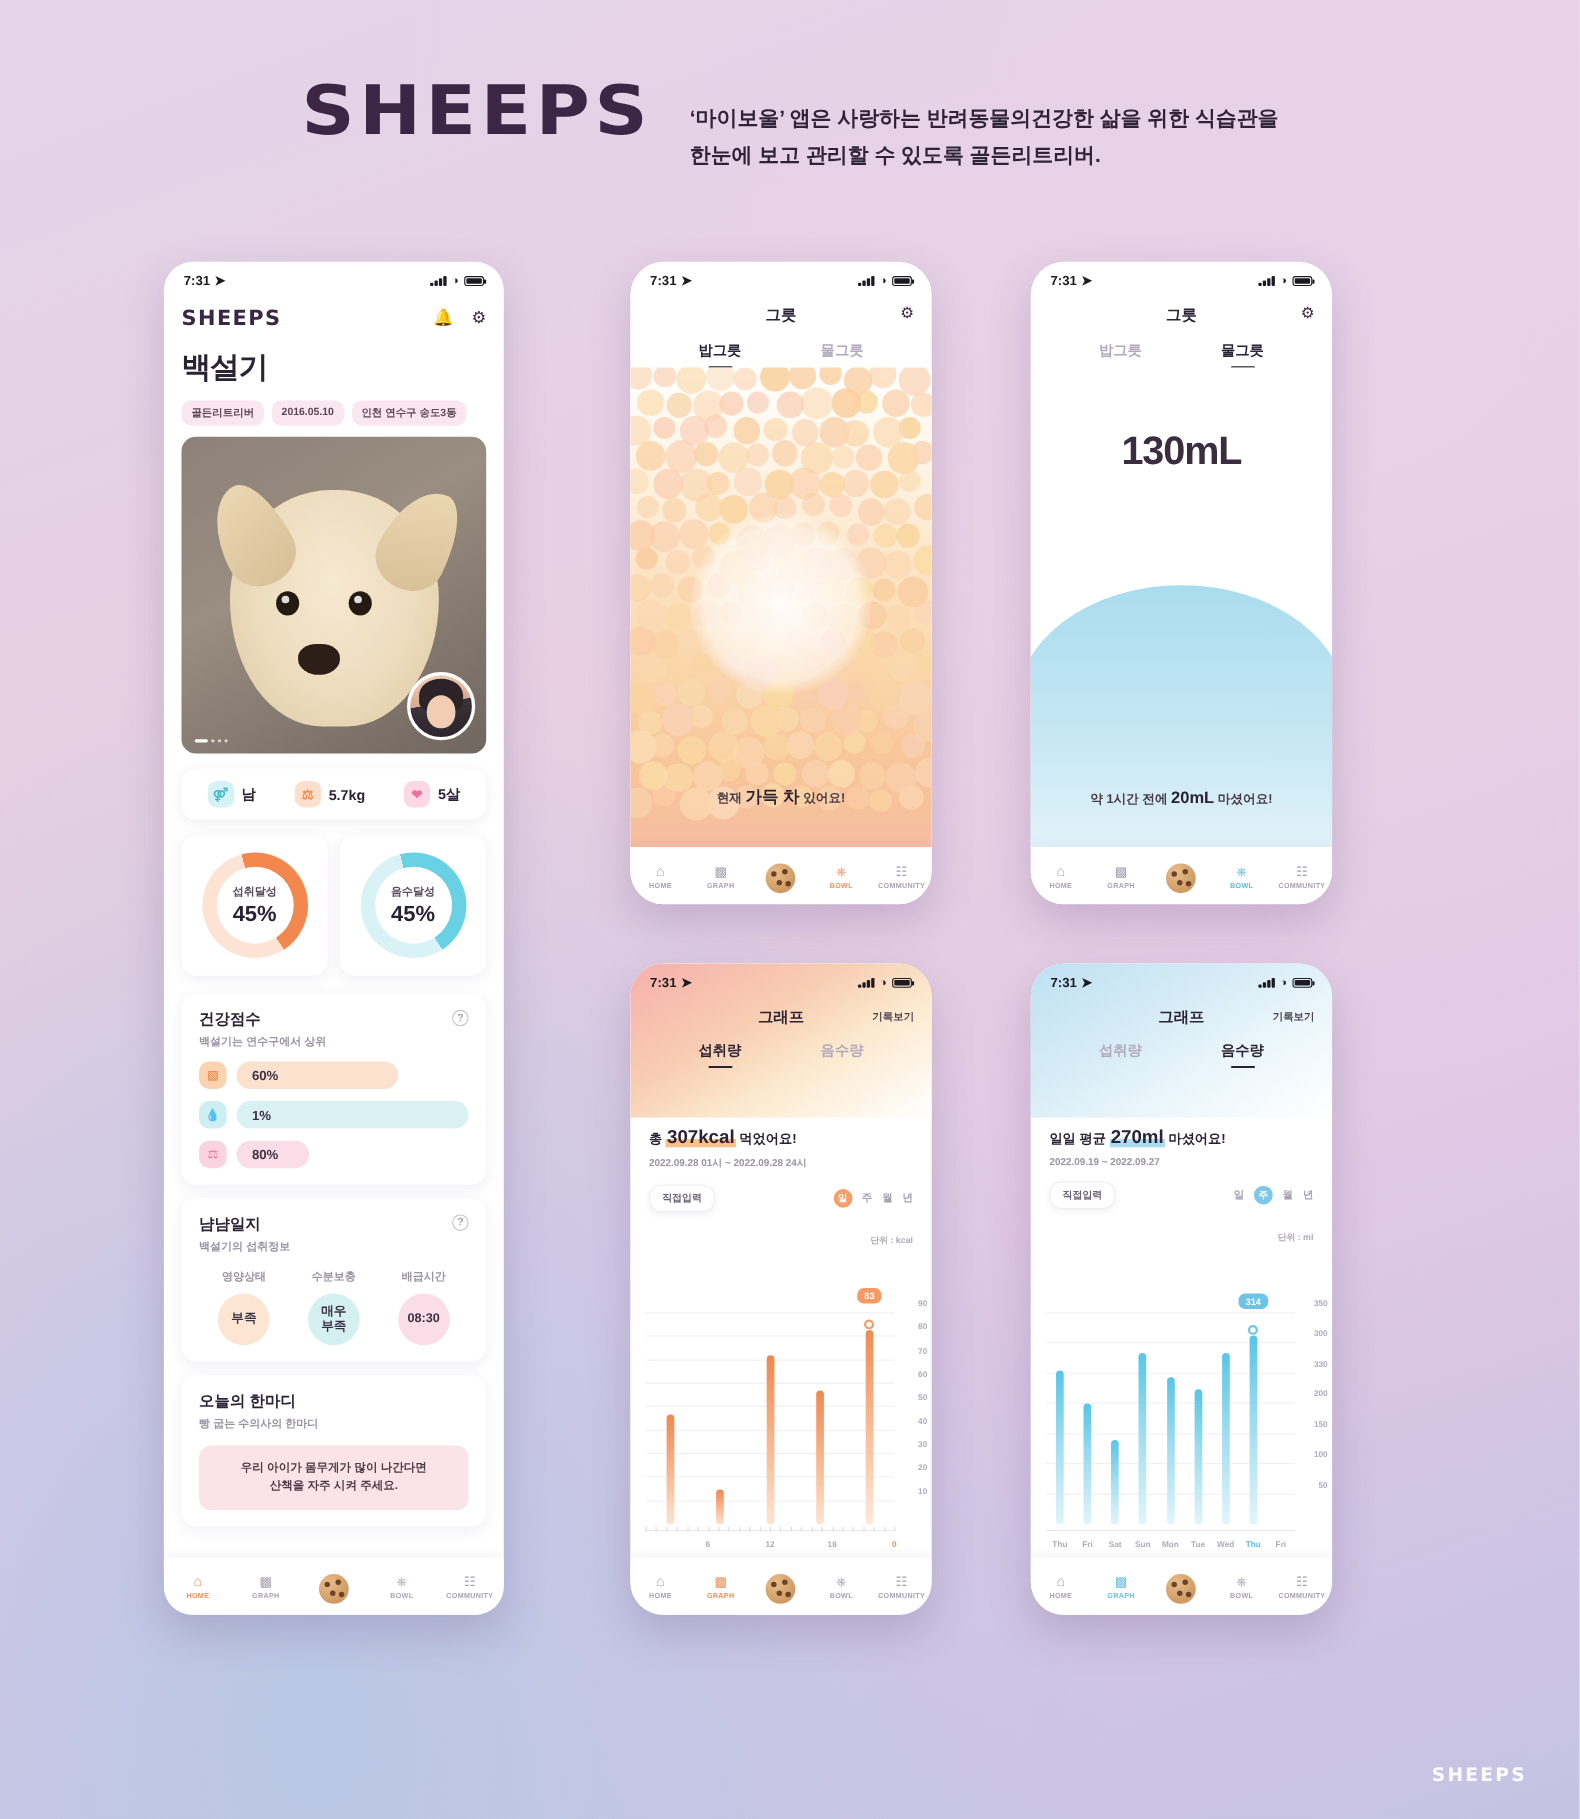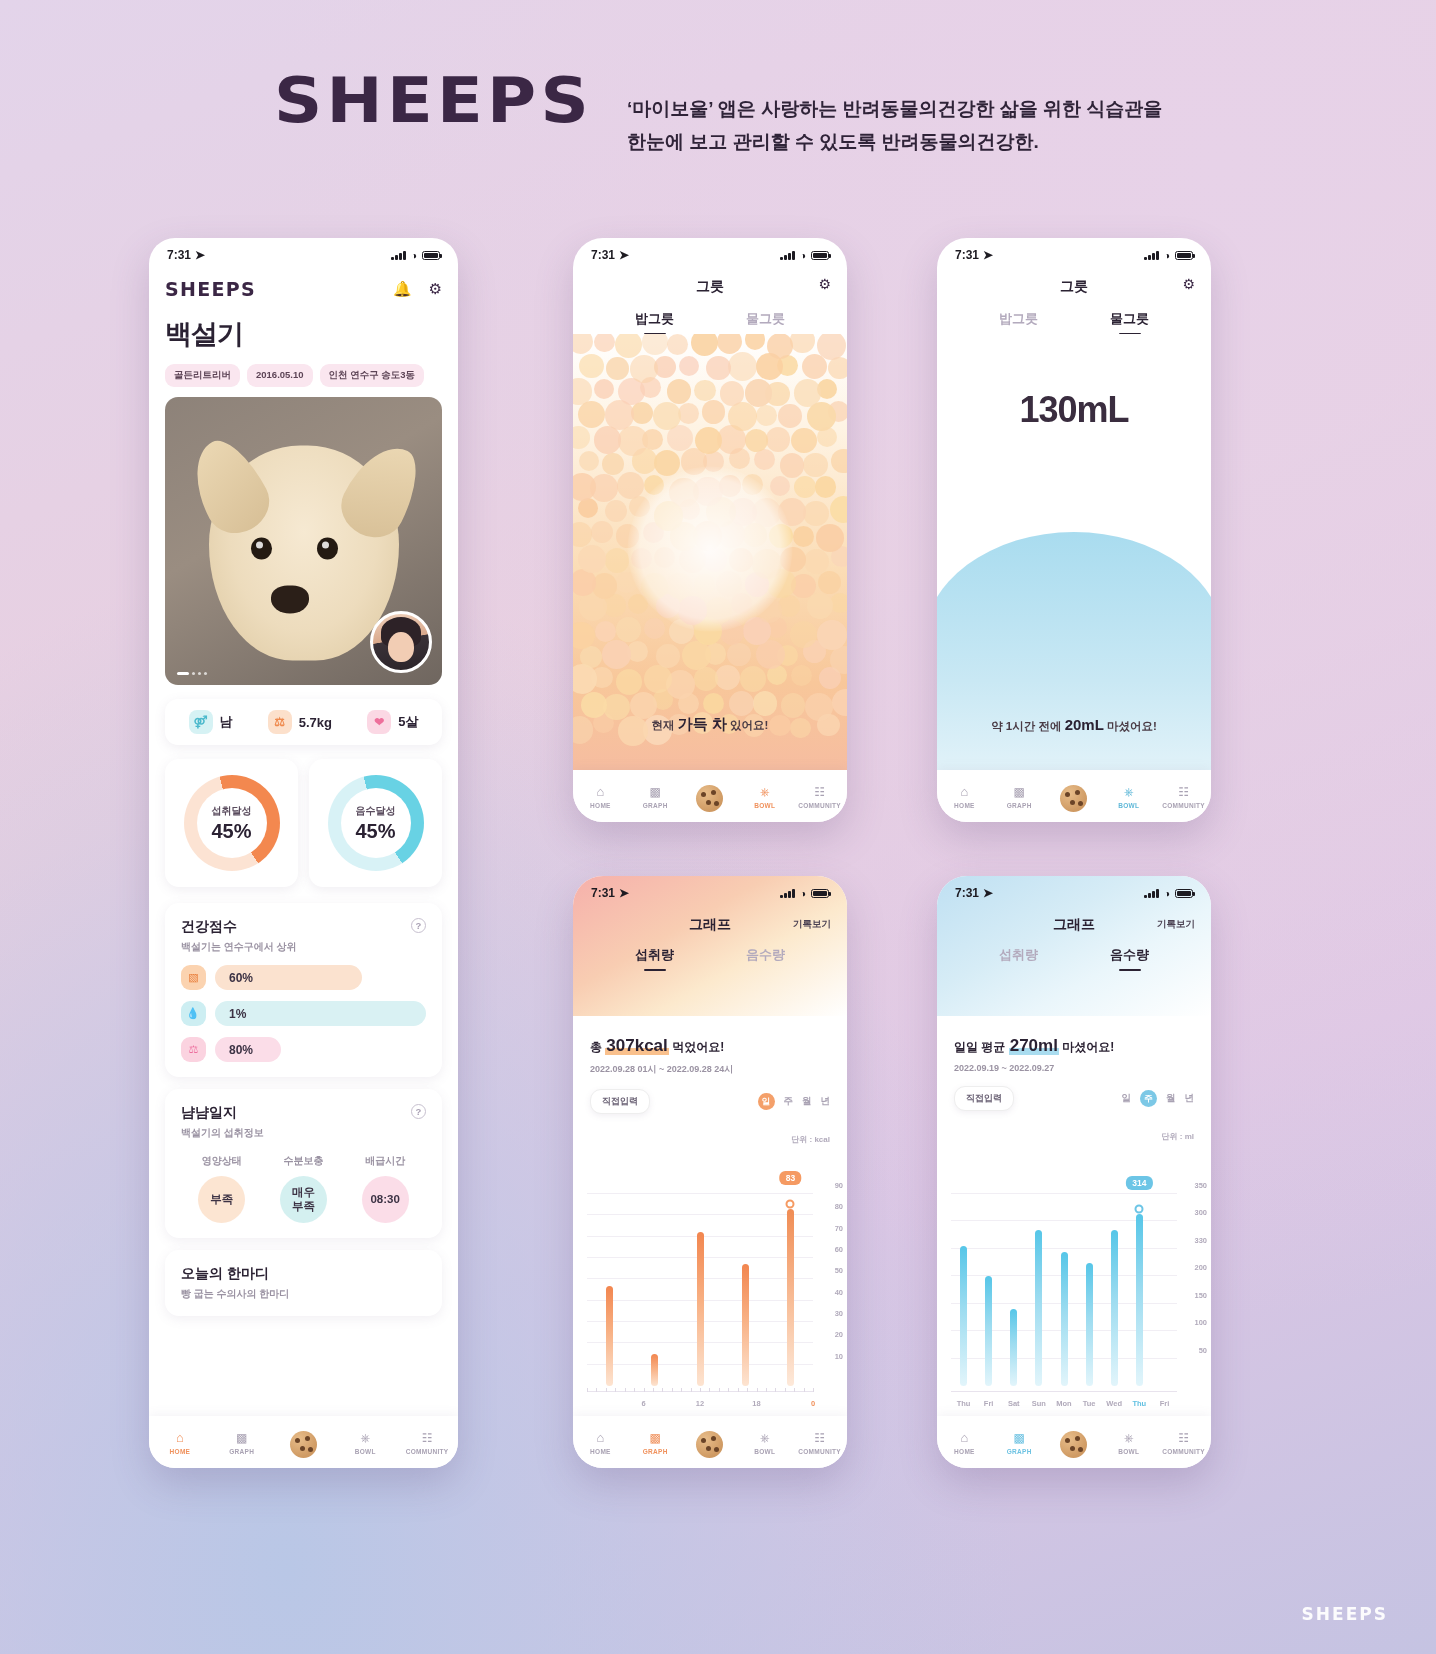--- a/index.html
+++ b/index.html
@@ -144,21 +144,21 @@
   .big-amt.w{top:172px;}
   .foot-note.w b{color:#2b2233;}
 
   
   .gtop{height:140px;position:relative;}
   .gtop.orange{background:linear-gradient(150deg,#f6b0ab 0%,#f8cdb2 38%,#fce9cd 62%,#ffffff 100%);}
   .gtop.blue{background:linear-gradient(150deg,#bfe0f2 0%,#d6ecf6 38%,#eaf6fb 64%,#ffffff 100%);}
   .g-hd{display:flex;align-items:center;justify-content:center;position:relative;padding-top:14px;}
   .g-title{font-size:14px;font-weight:800;color:#2b2233;}
   .g-rec{position:absolute;right:16px;top:16px;font-size:9.5px;font-weight:700;color:#4b4152;}
-  .summ{padding:0 17px;margin-top:20px;}
+  .summ{padding:0 17px;margin-top:8px;}
   .summ .line{font-size:12px;font-weight:700;color:#2b2233;}
   .summ .line b{font-size:17px;font-weight:900;padding:0 1px;}
   .hl-o{background:linear-gradient(transparent 62%, #f9c08c 62%);}
   .hl-b{background:linear-gradient(transparent 62%, #a9dcef 62%);}
   .summ .rng{font-size:9px;color:#9b93a3;font-weight:600;margin-top:7px;}
   .ctrls{display:flex;align-items:center;justify-content:space-between;padding:0 17px;margin-top:13px;}
   .pill{background:#fff;border:1px solid #eee;border-radius:11px;padding:5px 11px;font-size:9px;font-weight:700;color:#6a6174;
         box-shadow:0 2px 6px rgba(120,100,140,.1);}
   .seg{display:flex;align-items:center;gap:9px;}
   .seg span{font-size:9.5px;font-weight:700;color:#a9a2b3;}
@@ -190,21 +190,21 @@
   .footbrand{position:absolute;right:48px;bottom:30px;font-size:17px;font-weight:900;letter-spacing:2px;color:#fff;
              font-family:"DejaVu Sans",sans-serif;opacity:.95;}
 </style>
 </head>
 <body>
 
 <div class="hdr">
   <div class="brand">SHEEPS</div>
   <div class="tagline">
     <div>‘마이보울’ 앱은 사랑하는 반려동물의건강한 삶을 위한 식습관을</div>
-    <div>한눈에 보고 관리할 수 있도록 반려동물의건강한.</div>
+    <div>한눈에 보고 관리할 수 있도록 골든리트리버.</div>
   </div>
 </div>
 
 <div class="phone p1">
   <div class="status">
     <div class="t">
         <span>7:31</span>
         <span>➤</span>
       </div>
     <div class="icons">
@@ -331,20 +331,24 @@
       </div>
     </div>
   </div>
 
   <div class="card">
     <div class="card-hd">
       <div>
         <div class="card-title">오늘의 한마디</div>
         <div class="card-sub">빵 굽는 수의사의 한마디</div>
       </div>
+    </div>
+    <div class="quote">
+      <div>우리 아이가 몸무게가 많이 나간다면</div>
+      <div>산책을 자주 시켜 주세요.</div>
     </div>
   </div>
 
   <div class="nav">
     <div class="navitem act">
       <span class="navico" style="color:#f0915c;font-size:13px">⌂</span>
       <span class="nl">HOME</span>
     </div>
     <div class="navitem">
       <span class="navico" style="color:#a9a2b3;font-size:12px">▩</span>

